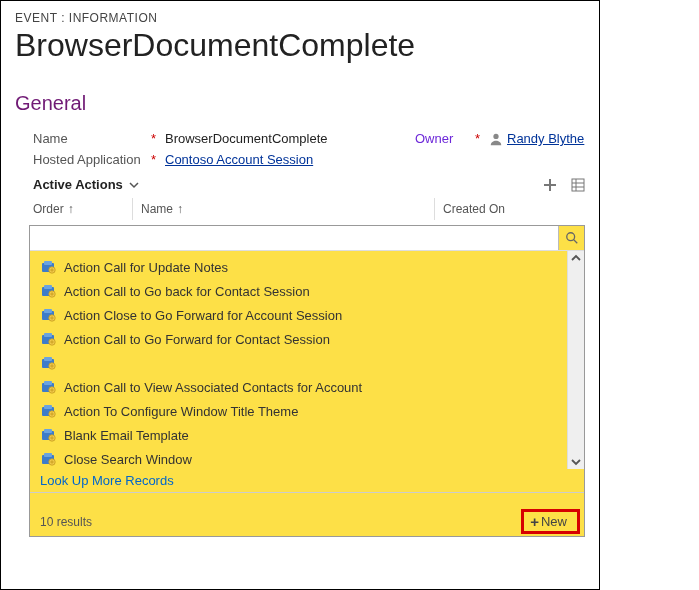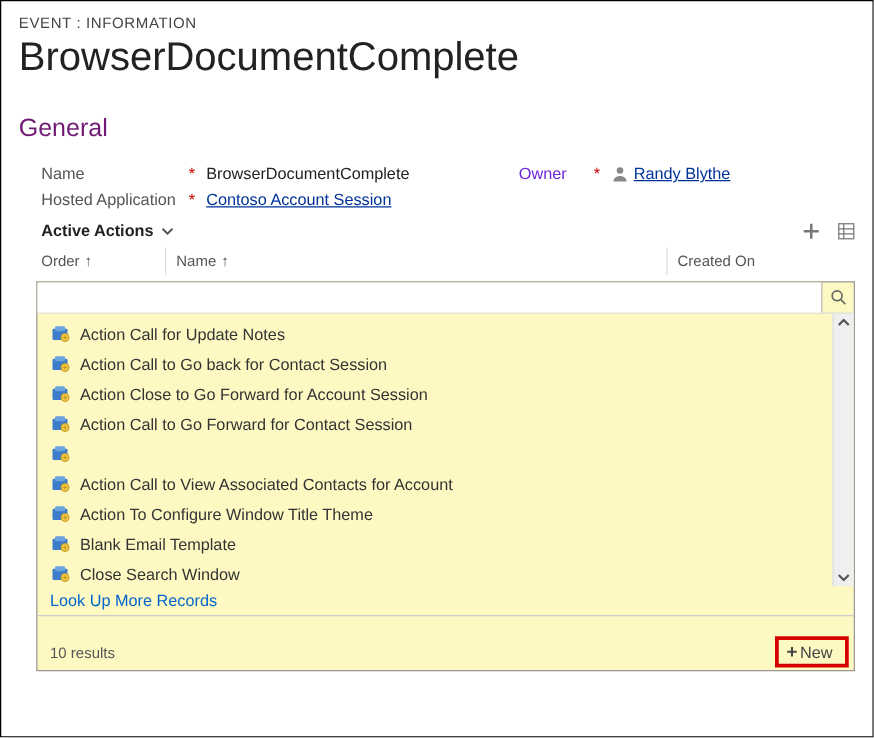--- a/index.html
+++ b/index.html
@@ -8,21 +8,21 @@
     font-family: "Segoe UI", Arial, sans-serif;
     font-size: 13px;
     color: #333;
     background: #fff;
     width: 699px;
     height: 590px;
     overflow: hidden;
   }
   .page {
     border: 1px solid #000;
-    width: 699px;
+    width: 600px;
     height: 590px;
     padding: 10px 14px 14px 14px;
     position: relative;
   }
   .eyebrow {
     font-size: 12px;
     color: #444;
     letter-spacing: 0.5px;
   }
   .page-title {
@@ -110,21 +110,21 @@
     cursor: pointer;
     padding: 4px 0;
   }
   .gh-order { width: 100px; border-right: 1px solid #ddd; padding-right:8px; }
   .gh-name { flex: 1; padding-left: 8px; border-right: 1px solid #ddd; }
   .gh-created { width: 150px; padding-left: 8px; }
   .lookup-box {
     margin-top: 4px;
     border: 1px solid #999;
     height: 312px;
-    background: #fef9c3;
+    background: #fde047;
     margin-left:-4px;
     display: flex;
     flex-direction: column;
   }
   .lookup-search {
     display: flex;
     border-bottom: 1px solid #ddd;
   }
   .lookup-input {
     flex: 1;

